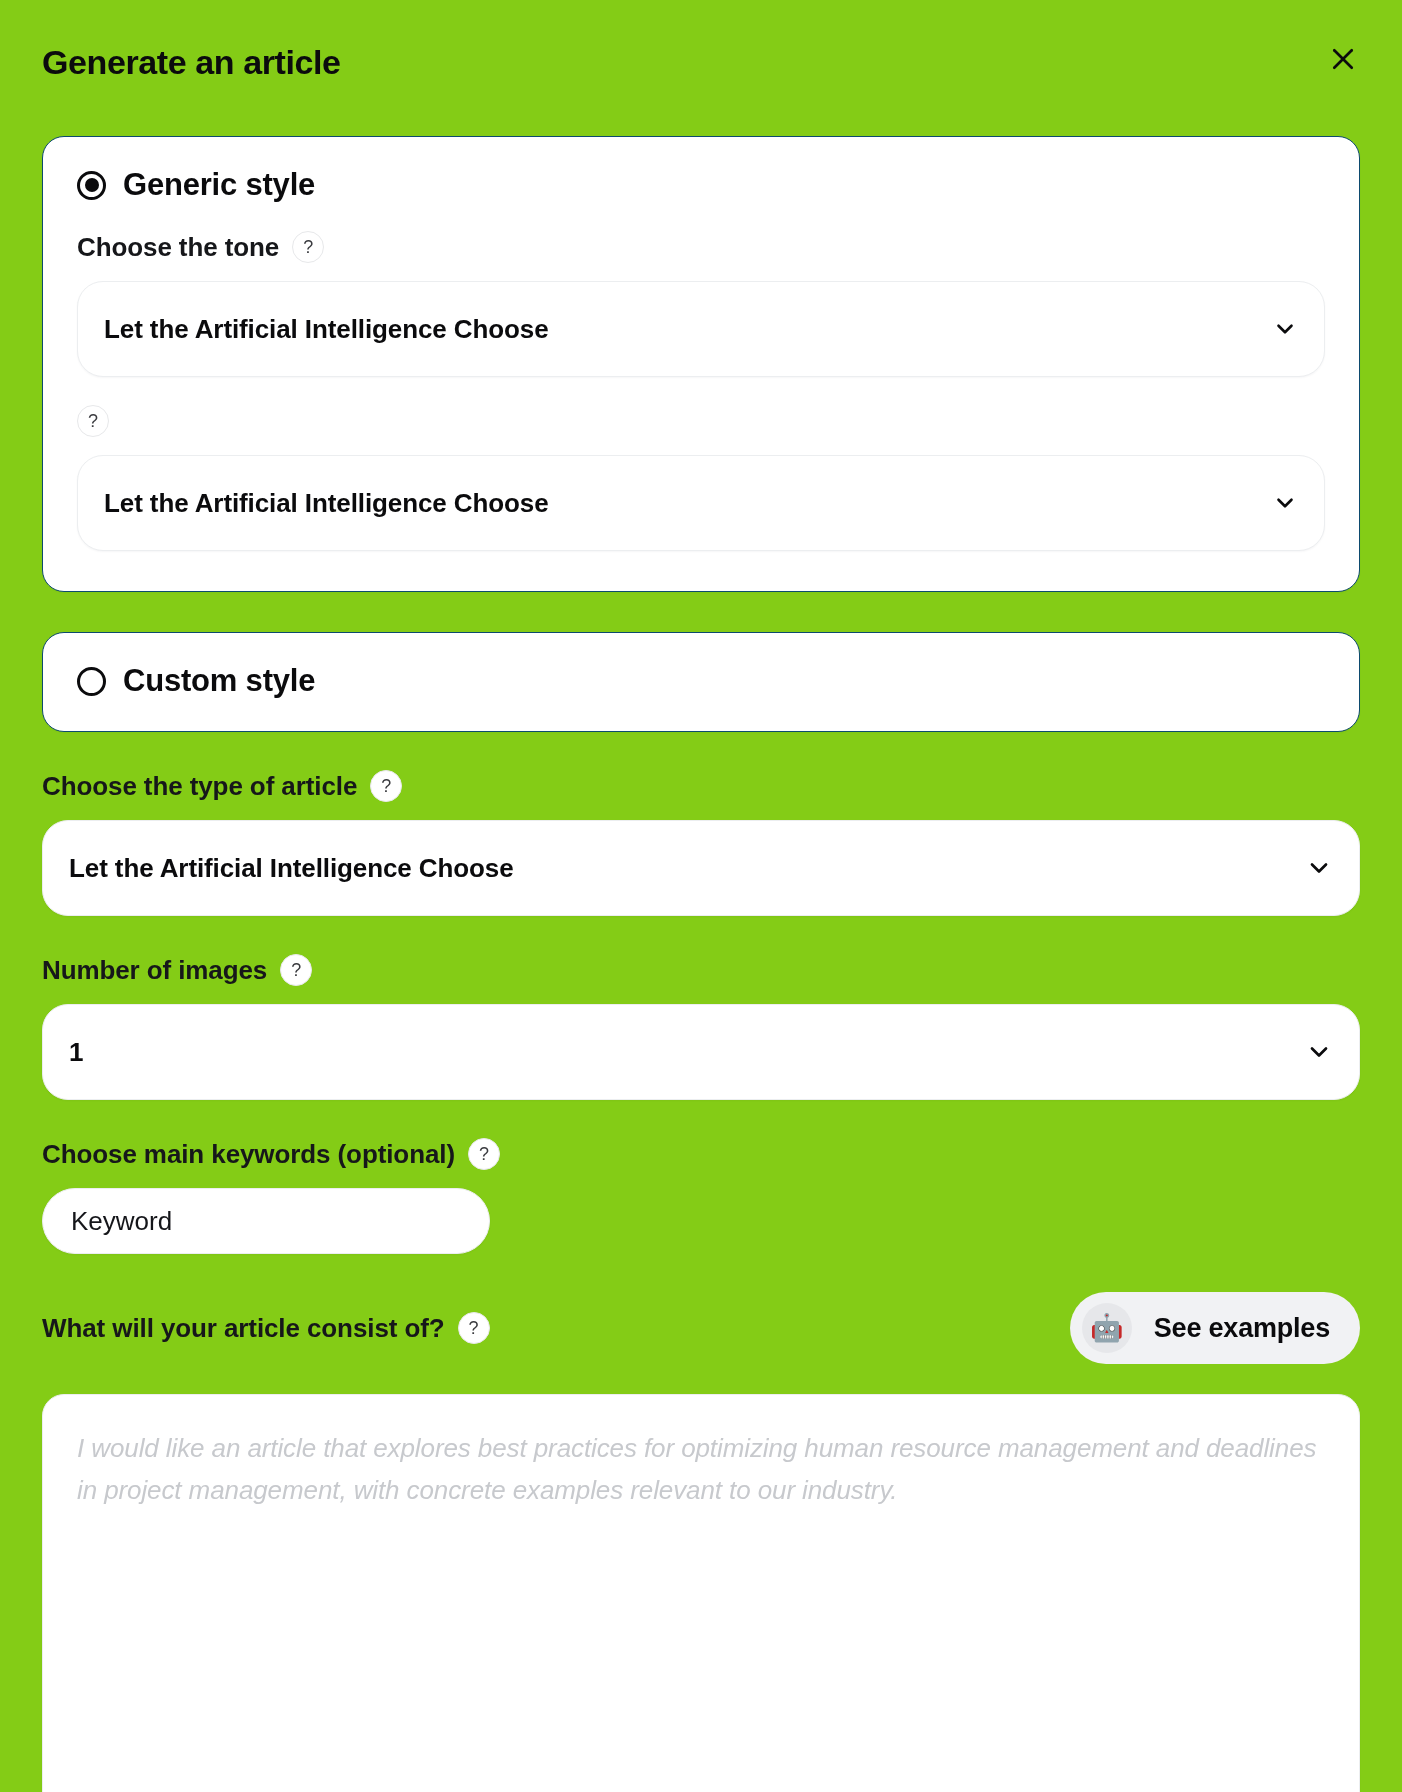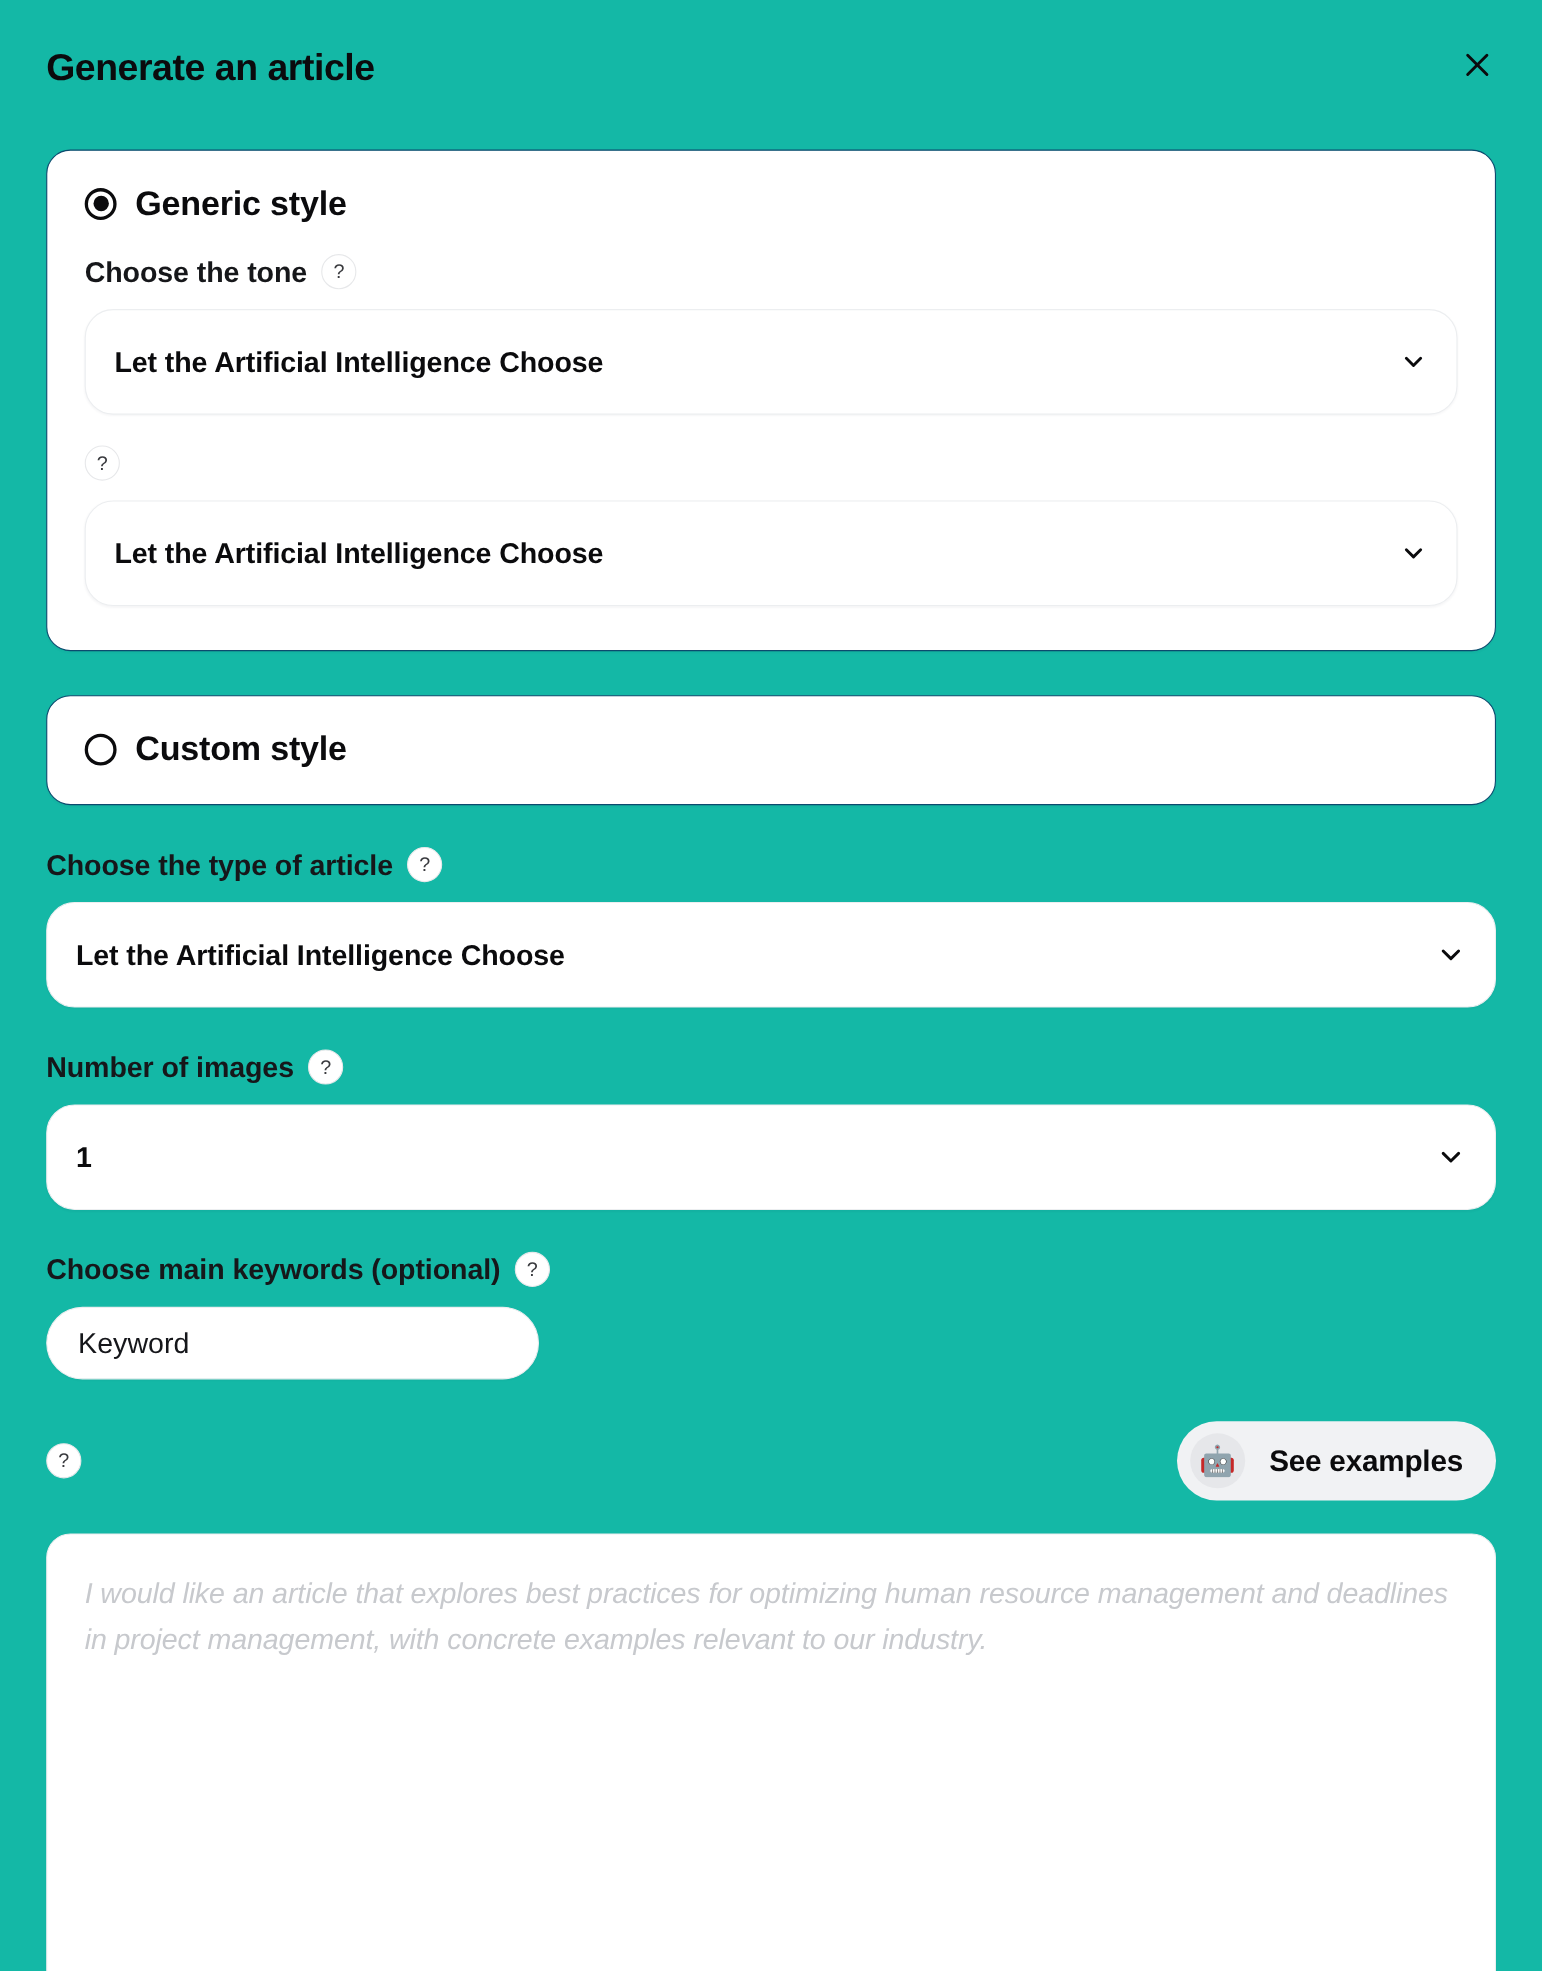--- a/index.html
+++ b/index.html
@@ -11,21 +11,21 @@
     font-family: "Liberation Sans", sans-serif;
     color: #0b0b0d;
     overflow: hidden;
   }
 
   .modal {
     position: relative;
     width: 1402px;
     height: 1792px;
     padding: 40px 42px 0 42px;
-    background: #14b8a6;
+    background: #84cc16;
   }
 
   
   .header {
     display: flex;
     align-items: flex-start;
     justify-content: space-between;
     height: 70px;
   }
   .title {
@@ -343,20 +343,21 @@
       <span class="lab-text">Choose main keywords (optional)</span>
       <span class="help">?</span>
     </div>
     <div class="keyword-pill">
       <span class="kw-text">Keyword</span>
     </div>
   </div>
 
   <div class="consist-row">
     <div class="field-label" style="margin-bottom:0;">
+      <span class="lab-text">What will your article consist of?</span>
       <span class="help">?</span>
     </div>
     <button class="examples-btn">
       <span class="bot-circle">🤖</span>
       <span class="ex-label">See examples</span>
     </button>
   </div>
 
   <div class="textarea-box">
     <div class="placeholder">I would like an article that explores best practices for optimizing human resource management and deadlines in project management, with concrete examples relevant to our industry.</div>

